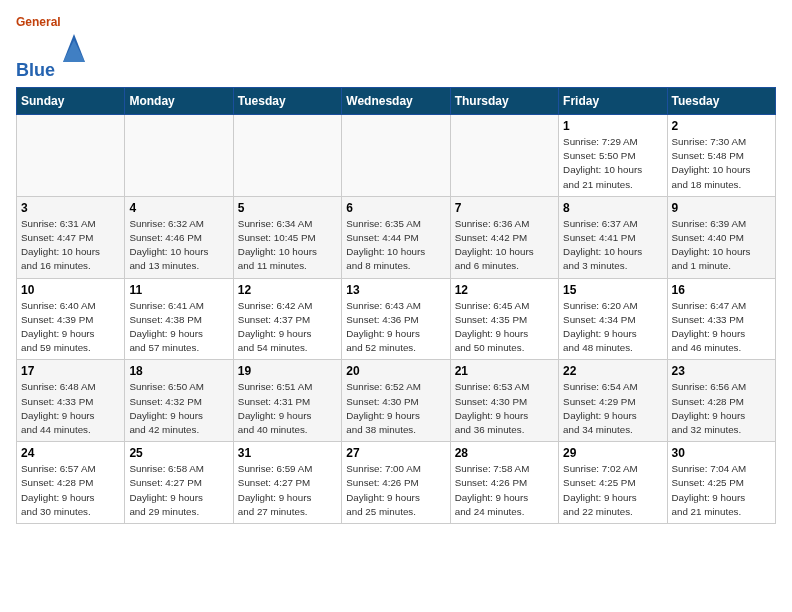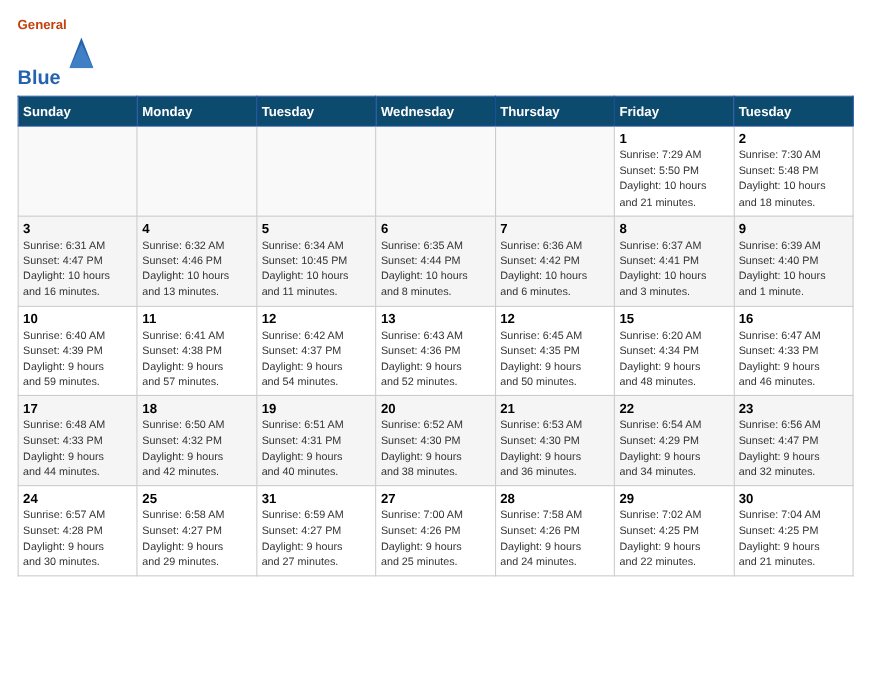--- a/index.html
+++ b/index.html
@@ -266,21 +266,21 @@
         <td>
           <span class="day-number">22</span>
           <div class="day-info" style="white-space: pre-line;">Sunrise: 6:54 AM
 Sunset: 4:29 PM
 Daylight: 9 hours
 and 34 minutes.</div>
         </td>
         <td>
           <span class="day-number">23</span>
           <div class="day-info" style="white-space: pre-line;">Sunrise: 6:56 AM
-Sunset: 4:47 PM
+Sunset: 4:28 PM
 Daylight: 9 hours
 and 32 minutes.</div>
         </td>
       </tr>
       <tr>
         <td>
           <span class="day-number">24</span>
           <div class="day-info" style="white-space: pre-line;">Sunrise: 6:57 AM
 Sunset: 4:28 PM
 Daylight: 9 hours

